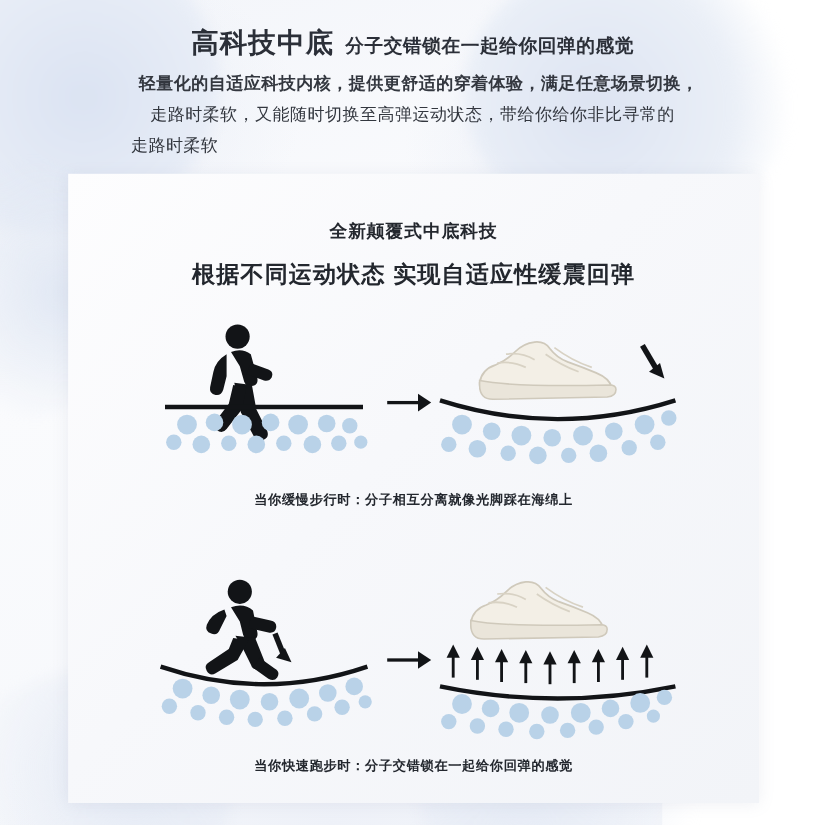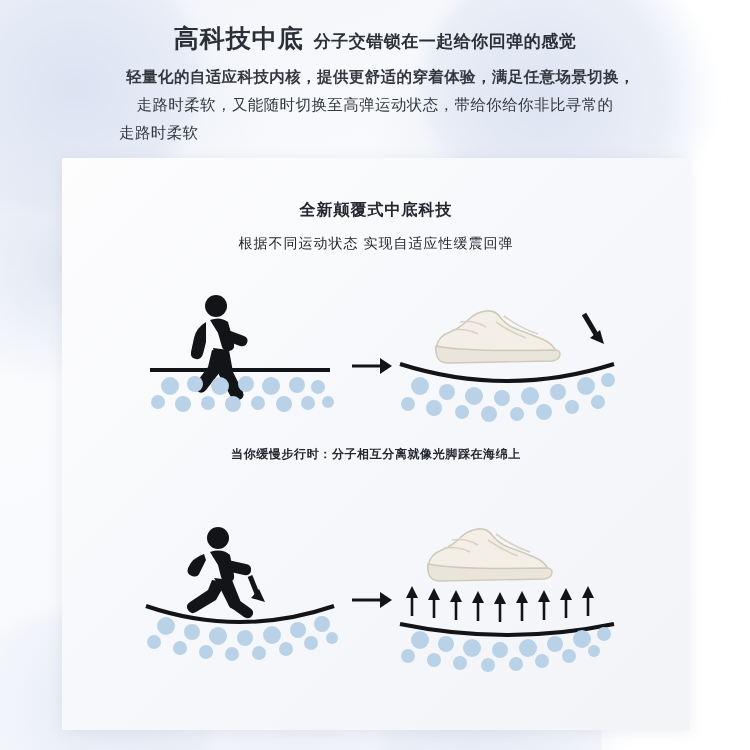--- a/index.html
+++ b/index.html
@@ -122,22 +122,22 @@
     text-align: center;
   }
   .card-title {
     font-size: 16px;
     font-weight: 700;
     color: #23272e;
     letter-spacing: 1px;
   }
   .card-subtitle {
     margin-top: 14px;
-    font-size: 14px;
-    font-weight: 400;
+    font-size: 21px;
+    font-weight: 700;
     color: #23272e;
     letter-spacing: 1px;
   }
 
   
   .panel {
     position: absolute;
     left: 0;
     width: 628px;
   }
@@ -407,16 +407,17 @@
             <circle cx="68" cy="143" r="7"></circle>
             <circle cx="96" cy="145" r="7"></circle>
             <circle cx="124" cy="144" r="7"></circle>
             <circle cx="150" cy="141" r="7"></circle>
             <circle cx="177" cy="136" r="7"></circle>
             <circle cx="202" cy="131" r="6"></circle>
           </g>
         </svg>
       </div>
 
+      <div class="panel-caption">当你快速跑步时：分子交错锁在一起给你回弹的感觉</div>
     </div>
 
   </div>
 </div>
 
 </body></html>

